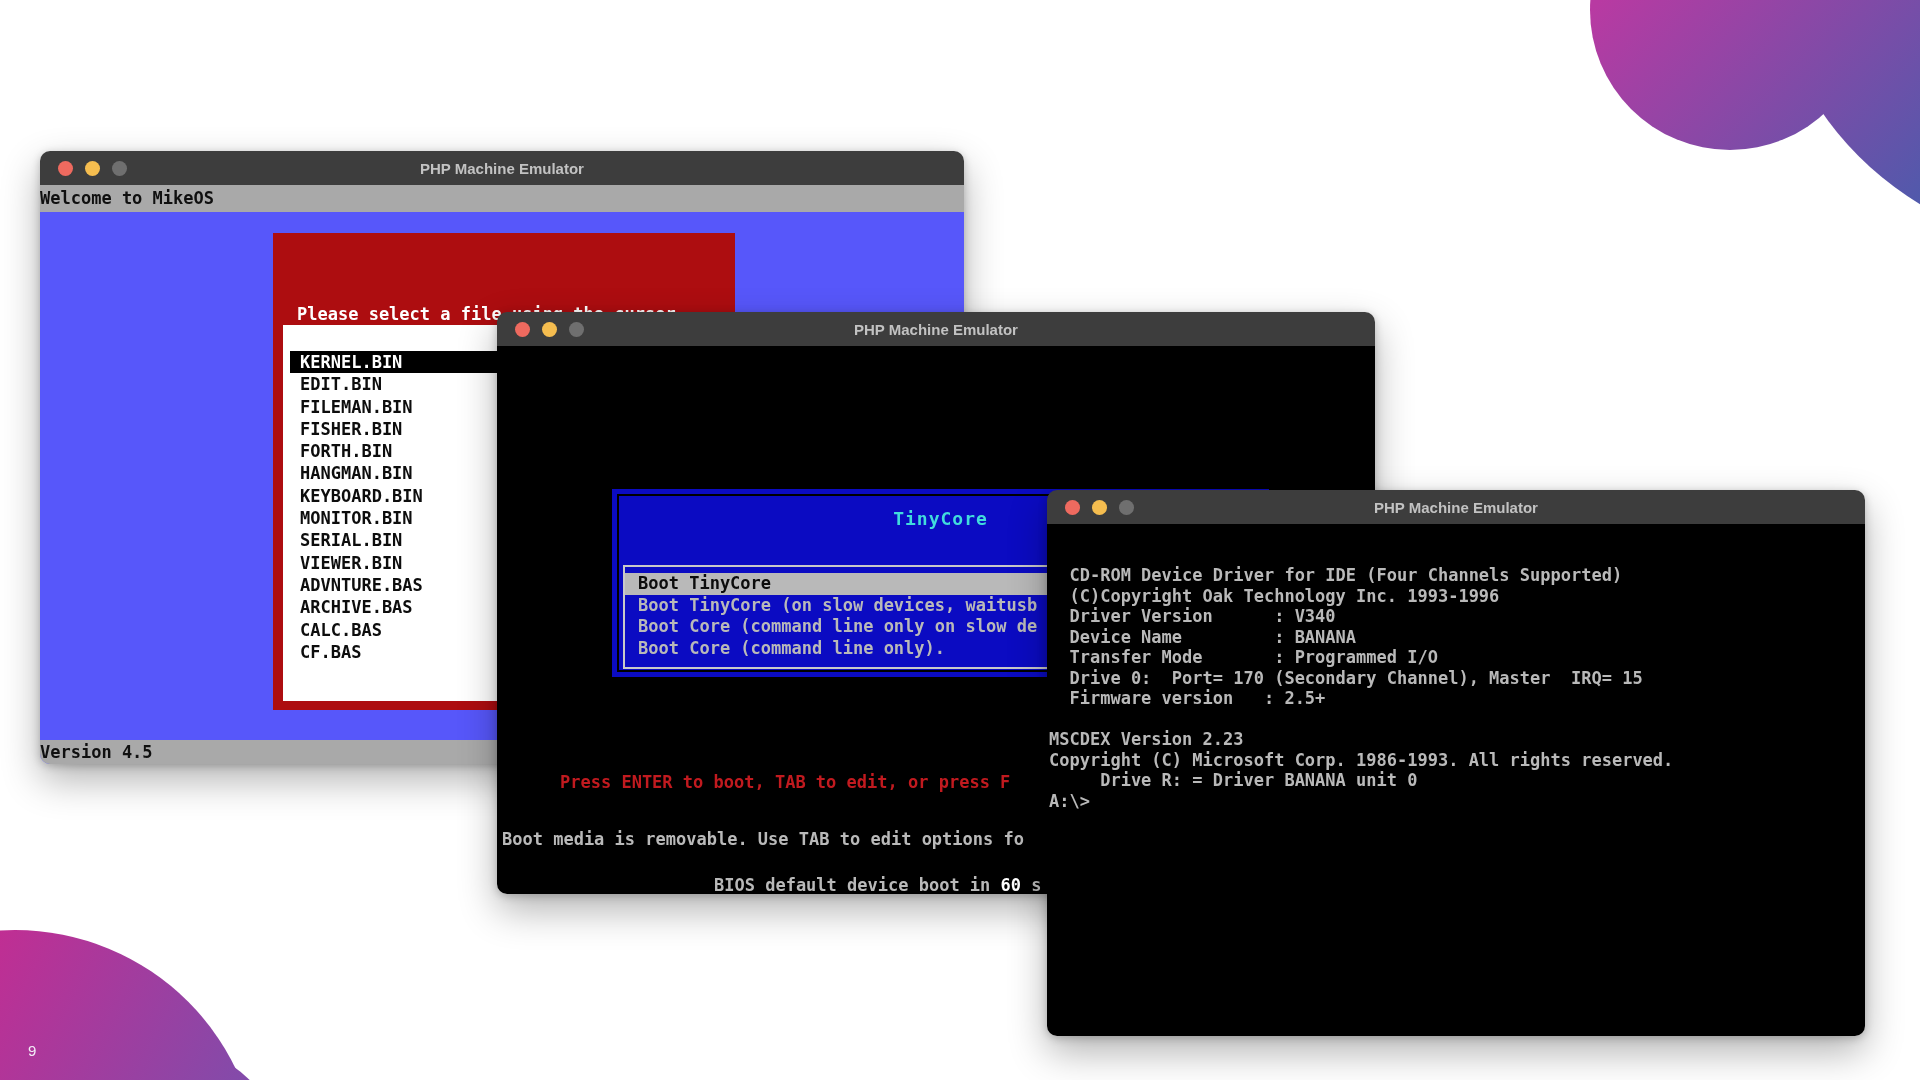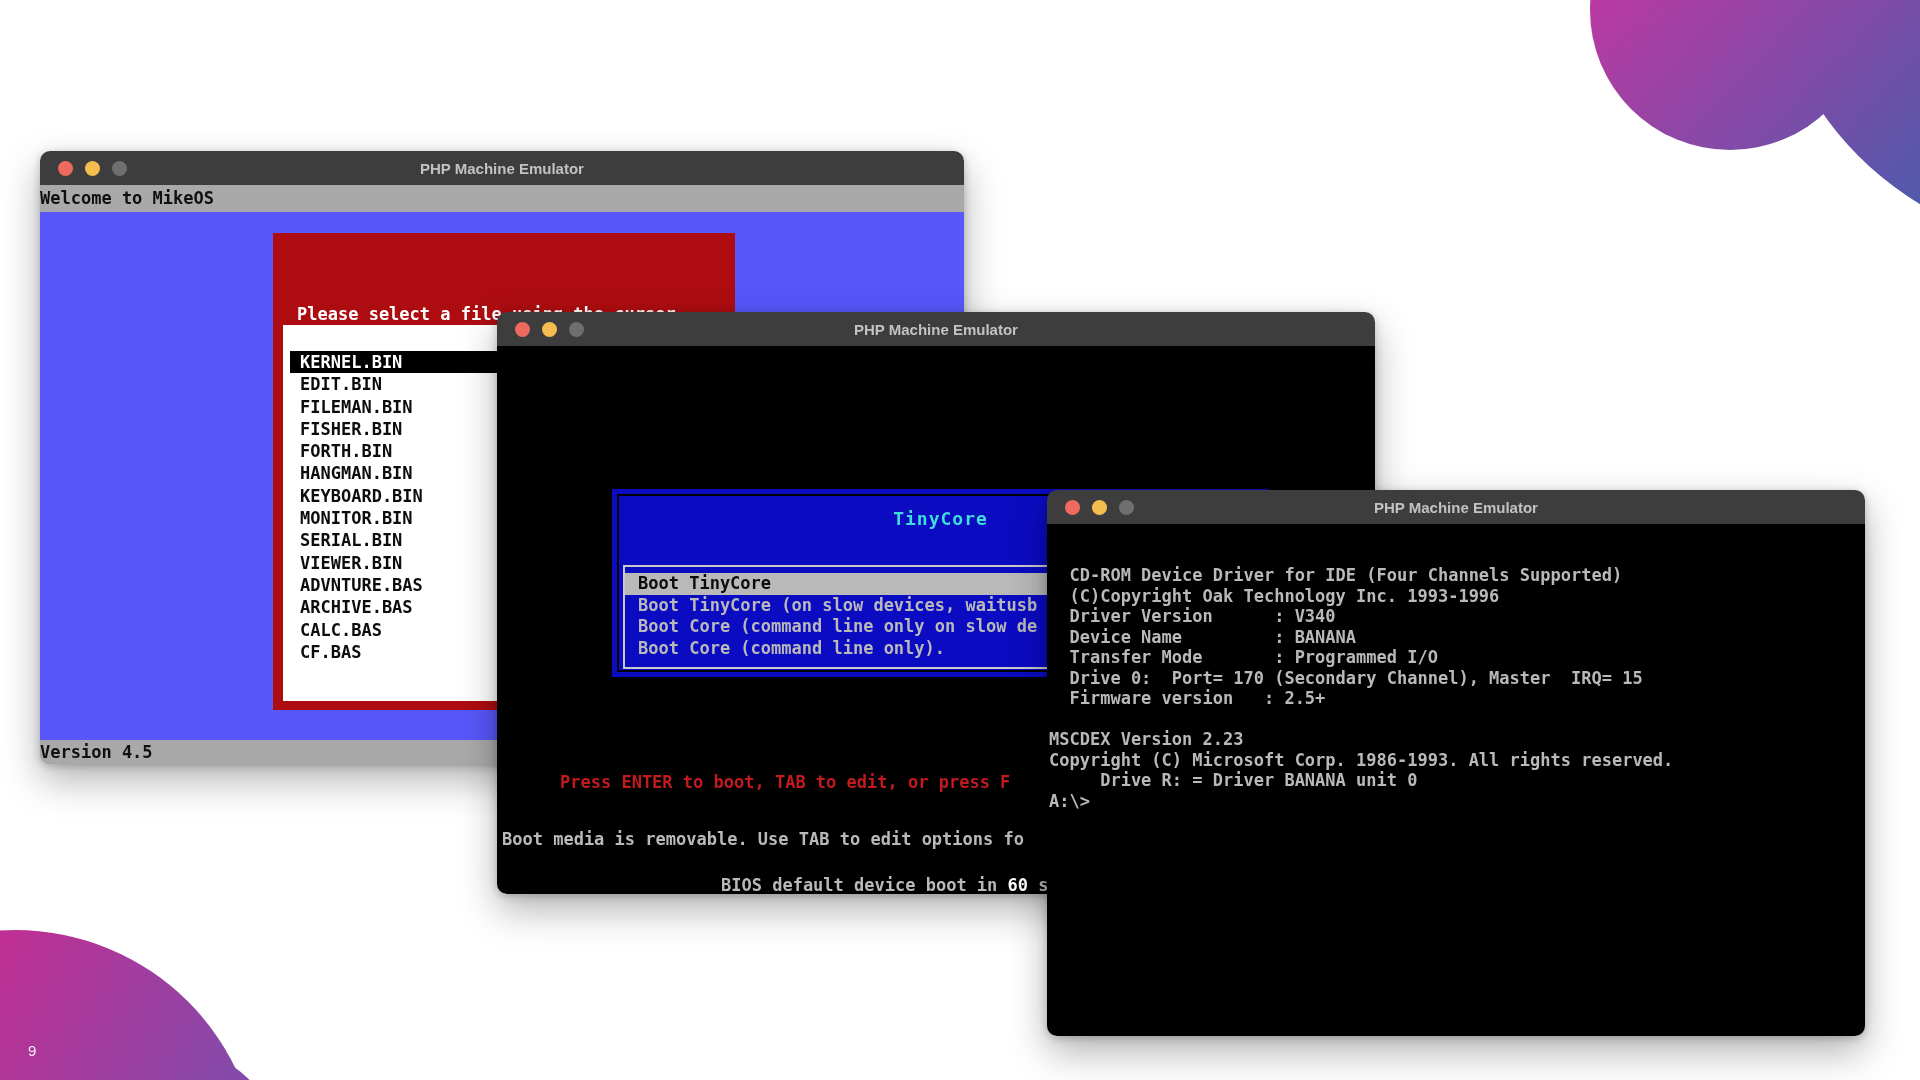--- a/index.html
+++ b/index.html
@@ -56,21 +56,21 @@
               color:var(--tinycore_cyan,#41dcdc); font-size:18px; letter-spacing:1px; }
   .tc-menu { position:absolute; left:11px; right:10px; top:56px; bottom:8px;
              border:2px solid #c9c9c9; padding-top:6px; box-sizing:border-box; overflow:hidden;margin-top:20px; }
   .menu-item { height:21.5px; line-height:21.5px; padding-left:13px;
                color:var(--terminal_gray,#b9b9b9); font-size:17px; white-space:pre; }
   .menu-item.selected { background:var(--highlight_gray,#b9b9b9); color:#0c0c0c; }
   .tc-line { position:absolute; font-size:17px; white-space:pre; }
   .tc-red  { left:63px; top:398px; color:var(--boot_red,#c11a1f);margin-top:28px; }
   .tc-help1 { left:5px; top:420px; color:var(--terminal_gray,#b9b9b9); }
   .tc-help2 { left:5px; top:443px; color:var(--terminal_gray,#b9b9b9);margin-top:40px; }
-  .tc-countdown { left:224px; top:529px; color:var(--terminal_gray,#b9b9b9); }
+  .tc-countdown { left:217px; top:529px; color:var(--terminal_gray,#b9b9b9); }
   .tc-countdown .count { color:#ffffff; }
 
   
   .dos-screen { background:#000000; }
   .dos-text { position:absolute; left:2px; top:41px; font-size:17px; color:var(--terminal_gray,#b9b9b9); }
   .dos-line { height:20.5px; line-height:20.5px; white-space:pre; }
 </style>
 </head>
 <body>
 

